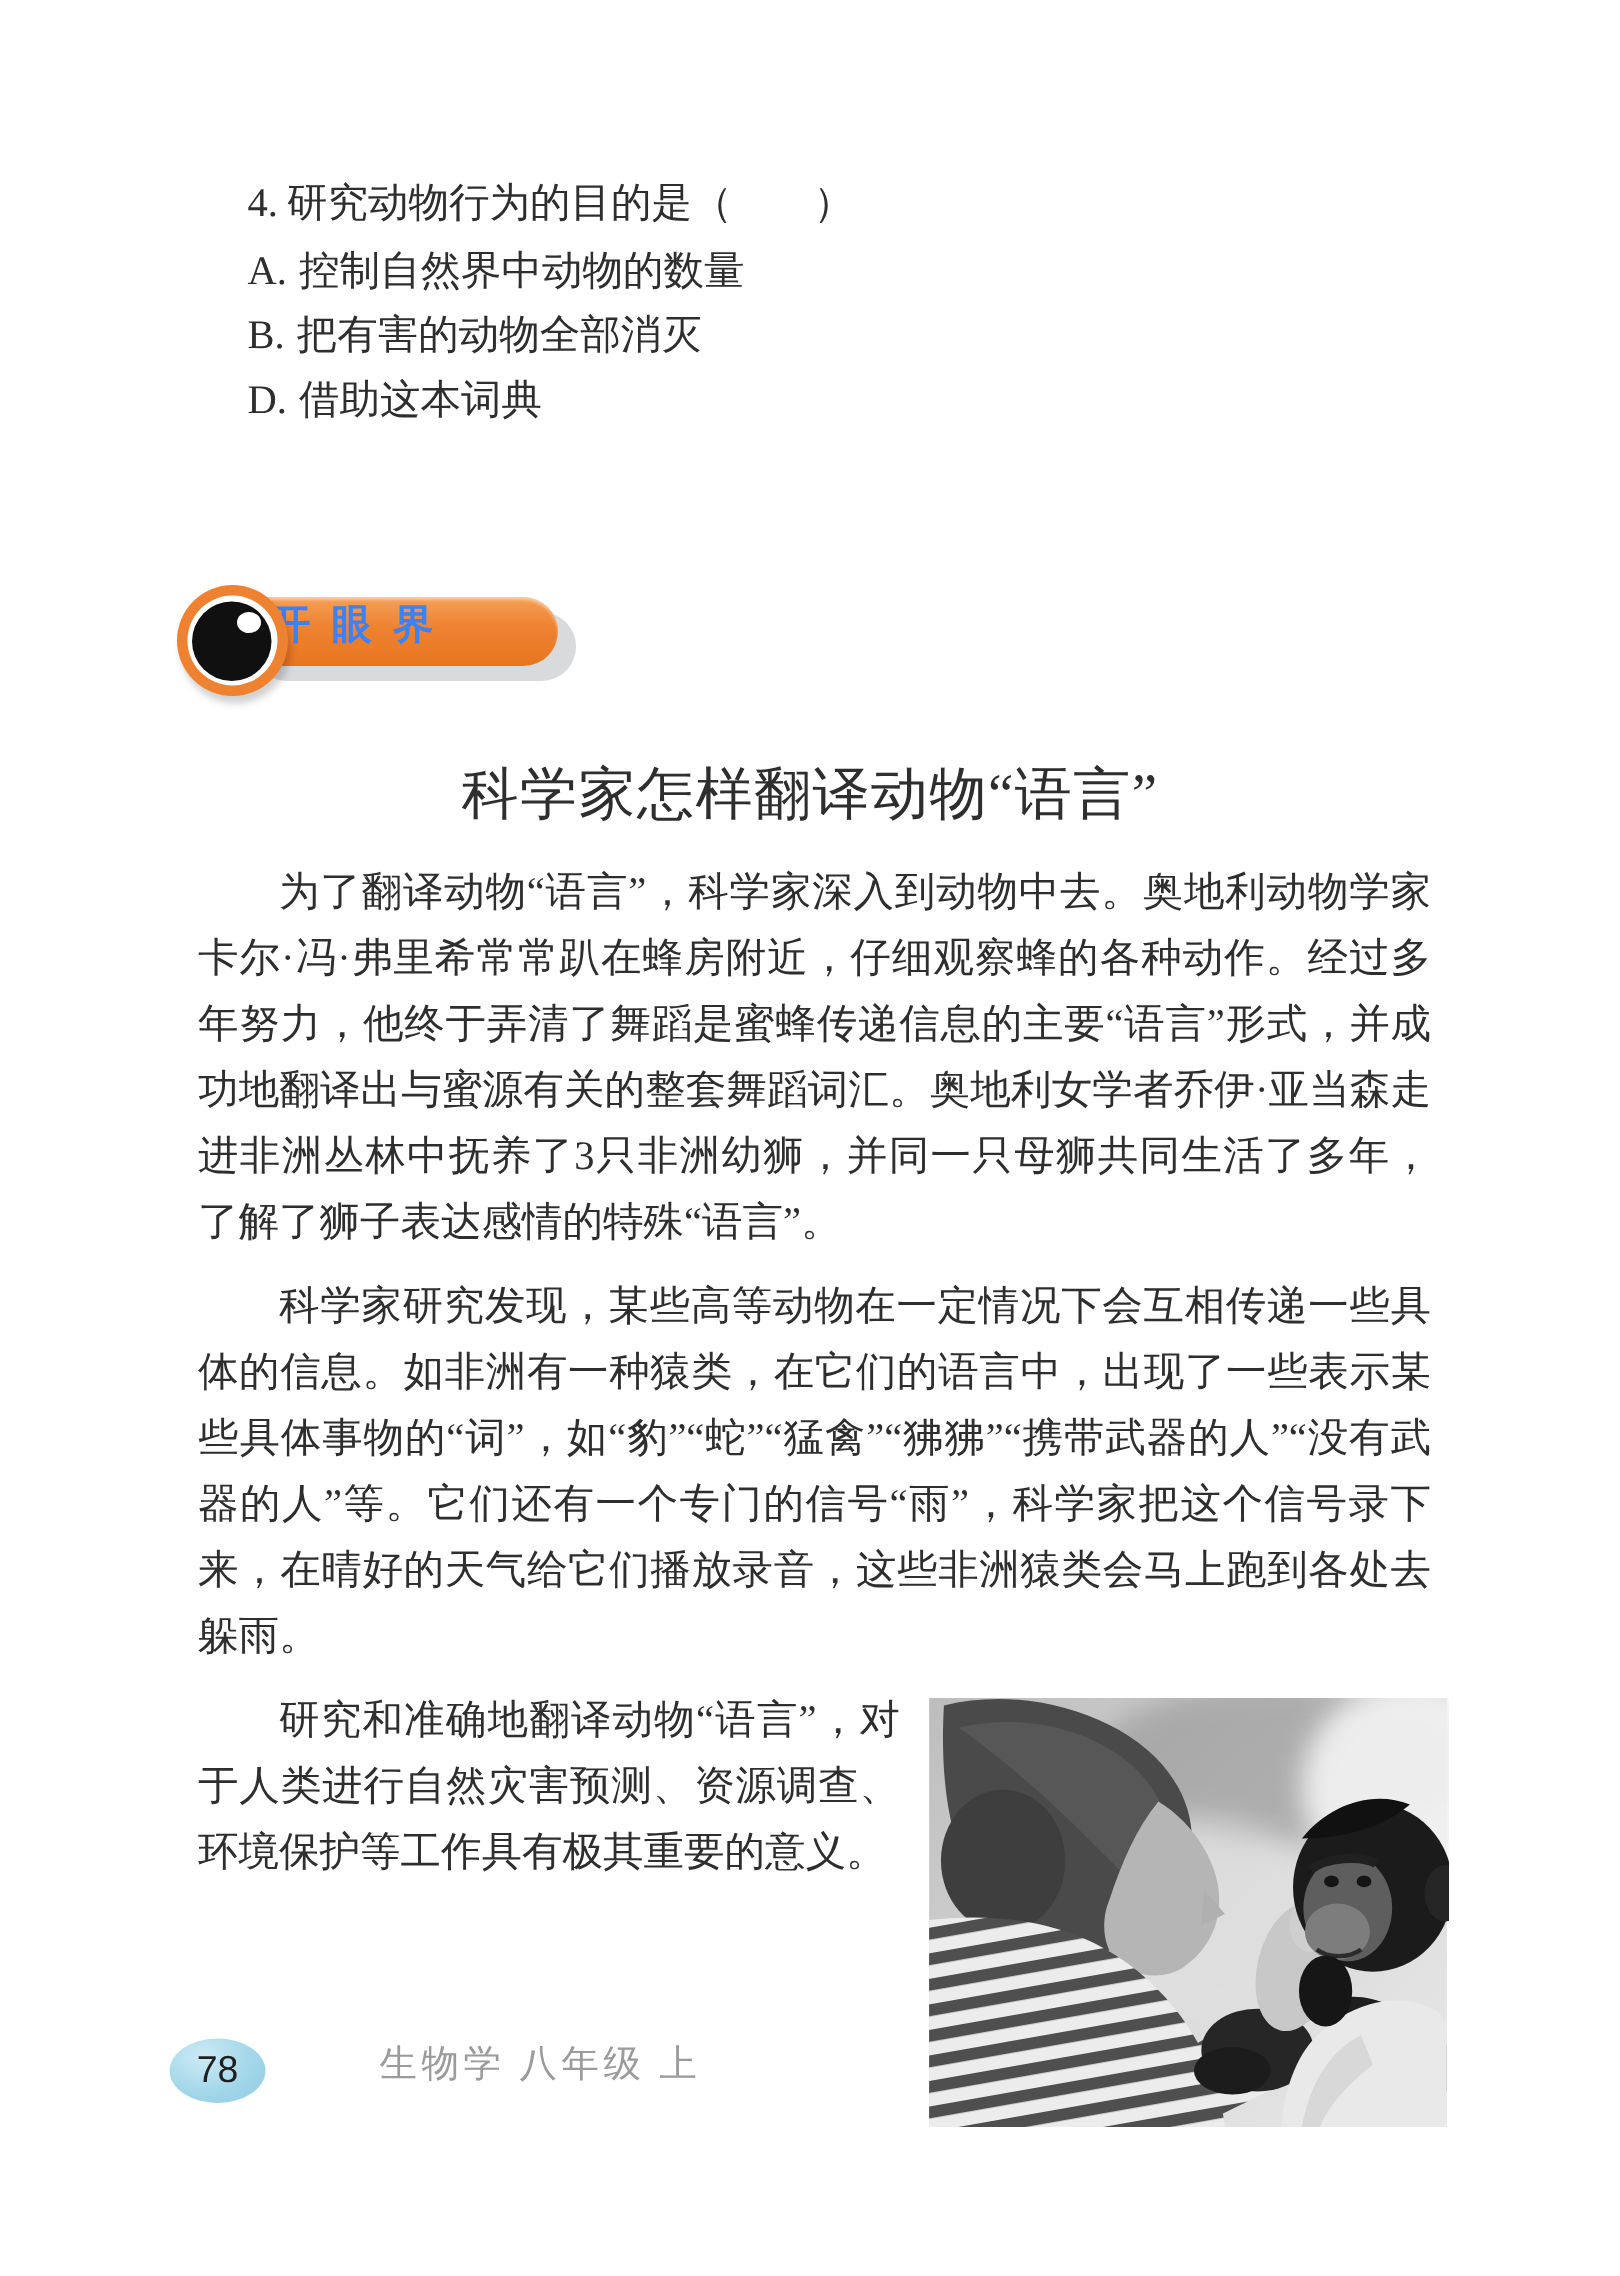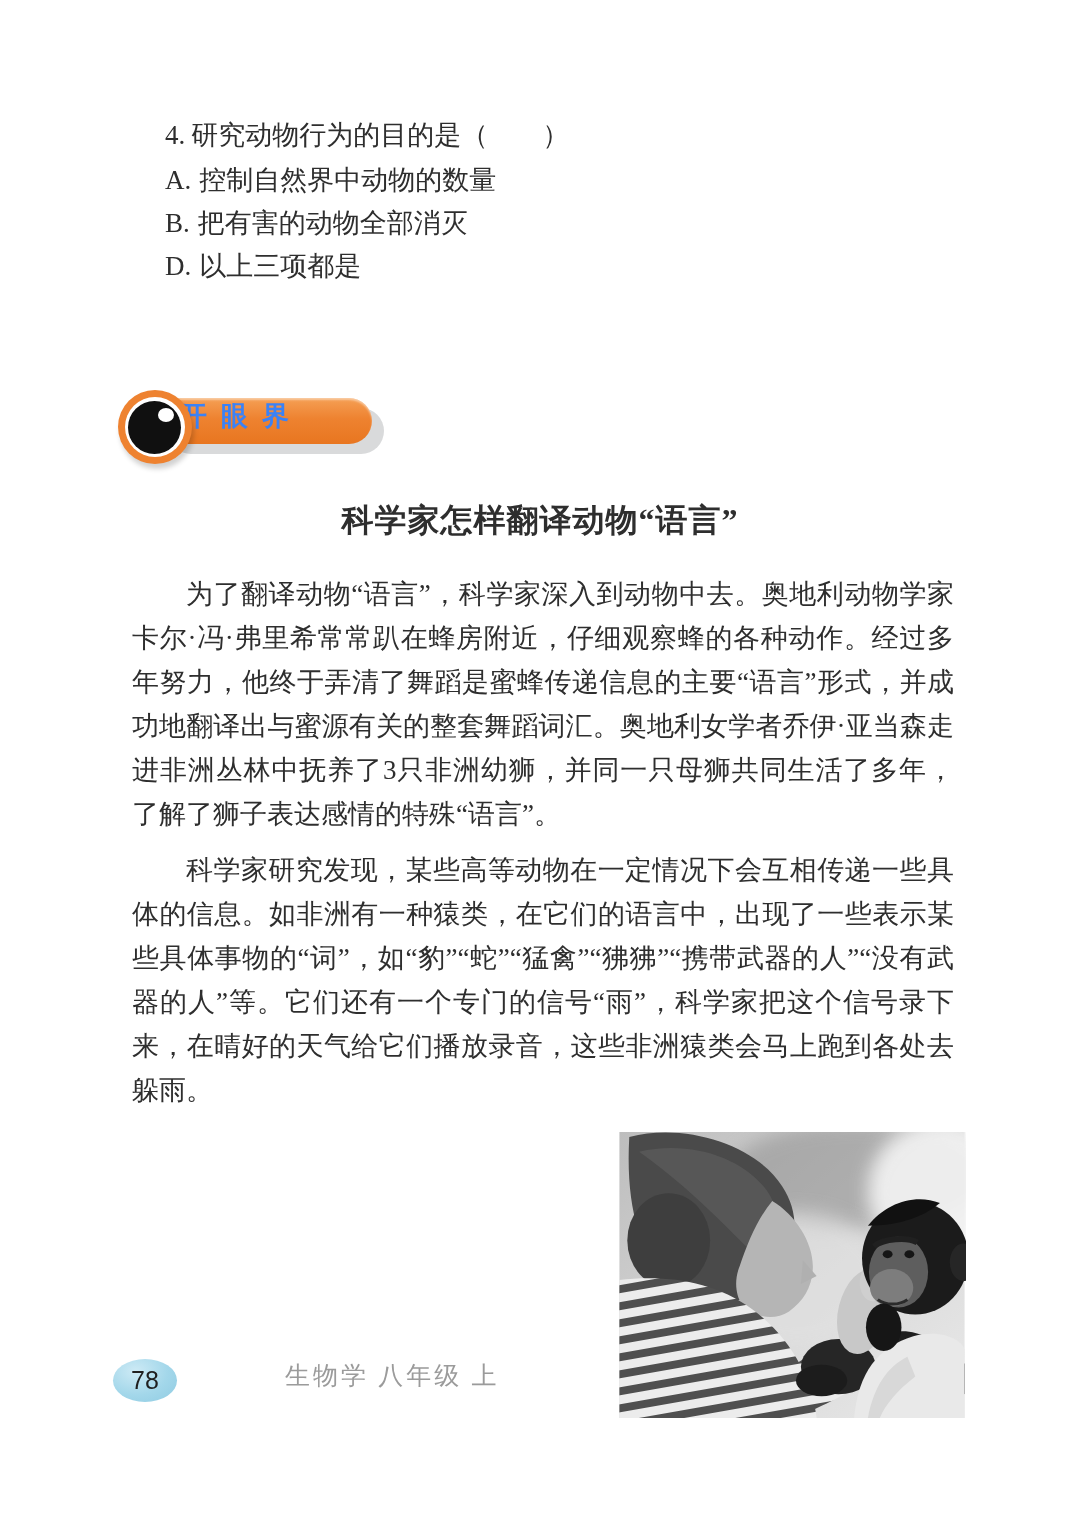--- a/index.html
+++ b/index.html
@@ -42,21 +42,21 @@
     border-radius:50%; background:#ee8230;
     box-shadow:2px 5px 5px rgba(0,0,0,.18);
   }
   .eye-white { position:absolute; left:7px; top:7px; width:60px; height:60px; border-radius:50%; background:#ffffff; }
   .eye-pupil { position:absolute; left:3px; top:4px; width:53px; height:53px; border-radius:50%; background:#101010; }
   .eye-glint { position:absolute; right:7px; top:7px; width:16px; height:14px; border-radius:50%; background:#ffffff; }
 
   
   .article-title {
     position:absolute; top:472px; left:0; width:100%;
-    text-align:center; font-size:32px; font-weight:bold; letter-spacing:1px;
+    text-align:center; font-size:38px; font-weight:normal; letter-spacing:1px;
   }
   .article-body {
     position:absolute; top:560px; left:120px; width:846px;
     font-size:27px; line-height:44px; text-align:justify;
   }
   .article-body p { margin:12px; text-indent:2em; }
 
   .photo-figure {
     float:right; width:348px; height:286px;
     margin:8px 0 10px 18px; padding:0;
@@ -67,40 +67,40 @@
   
   .footer { position:absolute; top:1359px; left:113px; display:flex; align-items:flex-start; }
   .page-badge {
     width:64px; height:43px; border-radius:50%;
     background:radial-gradient(ellipse at 35% 28%, #cdeaf5 0%, #a3d7ea 55%, #8fcbe2 100%);
     display:flex; align-items:center; justify-content:center;
     font-family:"Liberation Sans","DejaVu Sans",sans-serif;
     font-size:25px; color:#1f1f1f;
   }
   .footer-text {
-    margin-left:108px; color:#9b9b9b; font-size:25px; letter-spacing:3px;
+    margin-left:76px; color:#9b9b9b; font-size:25px; letter-spacing:3px;
   }
 </style>
 </head>
 <body>
 
 <div class="page">
 
   <div class="question">
     <div class="q-line">
       <span class="q-num">4.</span><span>研究动物行为的目的是（　　）</span>
     </div>
     <div class="option">
       <span class="opt-label">A.</span><span>控制自然界中动物的数量</span>
     </div>
     <div class="option">
       <span class="opt-label">B.</span><span>把有害的动物全部消灭</span>
     </div>
     <div class="option">
-      <span class="opt-label">D.</span><span>以上三项都是</span>
+      <span class="opt-label">D.</span><span>借助这本词典</span>
     </div>
   </div>
 
   <div class="banner">
     <div class="banner-shadow"></div>
     <div class="banner-pill"></div>
     <div class="banner-label">开眼界</div>
     <div class="banner-eye">
       <div class="eye-white">
         <div class="eye-pupil">
@@ -170,20 +170,21 @@
         <ellipse cx="276" cy="158" rx="22" ry="19" fill="#7d7d7d"></ellipse>
         <ellipse cx="272" cy="124" rx="5" ry="4" fill="#151515"></ellipse>
         <ellipse cx="294" cy="124" rx="5" ry="4" fill="#151515"></ellipse>
         <path d="M262,170 C270,176 284,176 292,170" stroke="#2b2b2b" stroke-width="3" fill="none"></path>
         <path d="M258,116 C268,108 292,106 302,112" stroke="#202020" stroke-width="6" fill="none"></path>
 
         <ellipse cx="268" cy="198" rx="18" ry="24" fill="#161616"></ellipse>
       </svg>
     </figure>
 
+    <p>研究和准确地翻译动物“语言”，对于人类进行自然灾害预测、资源调查、环境保护等工作具有极其重要的意义。</p>
   </div>
 
   <div class="footer">
     <div class="page-badge">78</div>
     <div class="footer-text">生物学 八年级 上</div>
   </div>
 
 </div>
 
 </body></html>

